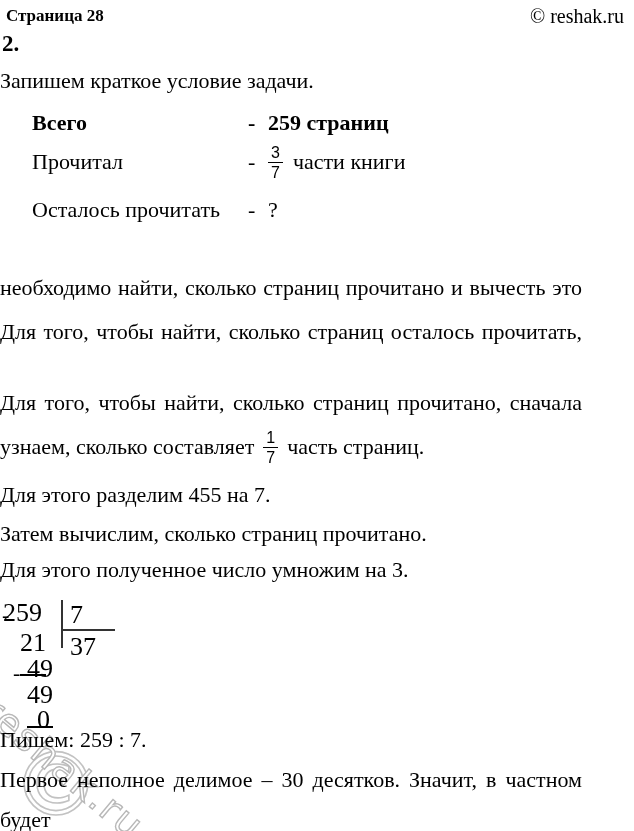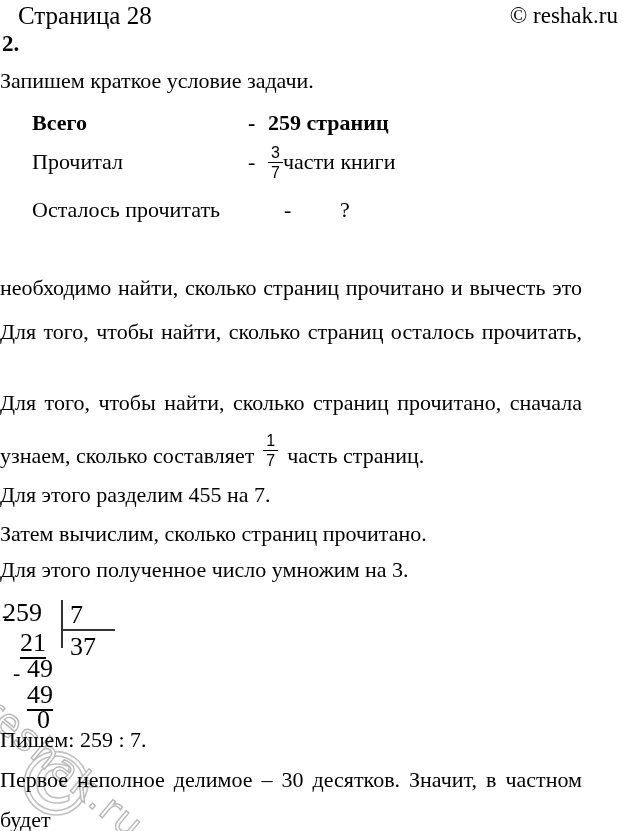--- a/index.html
+++ b/index.html
@@ -24,46 +24,46 @@
     font-family:"DejaVu Sans", sans-serif;
     font-size:88px;line-height:86px;
     color:#ffffff;-webkit-text-stroke:1.6px #c2c2c2;
   }
   
   .abs{position:absolute;left:0;width:582px;}
   .tl{line-height:44px;}
   .jline{display:block;line-height:44px;text-align:justify;text-align-last:justify;}
   .nline{display:block;line-height:44px;}
   
-  .hdr-left{position:absolute;left:18px;top:2px;font-size:25px;font-weight:normal;line-height:28px;}
-  .hdr-right{position:absolute;right:16px;top:2px;font-size:23px;line-height:28px;text-align:right;}
+  .hdr-left{position:absolute;left:6px;top:2px;font-size:17px;font-weight:bold;line-height:28px;}
+  .hdr-right{position:absolute;right:10px;top:2px;font-size:20px;line-height:28px;text-align:right;}
   .problem-num{position:absolute;left:2px;top:30px;font-size:23px;font-weight:bold;line-height:28px;}
   
   .cond-row{position:absolute;left:32px;display:flex;align-items:center;}
   .cond-row .lbl{width:216px;flex:0 0 216px;}
   .cond-row .dash{width:20px;flex:0 0 20px;}
   .cond-row.r1{top:101px;line-height:44px;font-weight:bold;}
   .cond-row.r2{top:140px;height:44px;}
-  .cond-row.r3{top:188px;line-height:44px;gap:36px;}
+  .cond-row.r3{top:188px;line-height:44px;}
   
   .frac{
     display:inline-flex;flex-direction:column;align-items:center;
     font-family:"Liberation Sans", sans-serif;
     font-size:16px;line-height:17px;vertical-align:middle;
   }
   .frac .num{border-bottom:1.5px solid #000;padding:0 3px 1px;}
   .frac .den{padding-top:1px;}
-  .frac-line{display:flex;align-items:flex-end;height:44px;column-gap:9px;}
+  .frac-line{display:flex;align-items:center;height:44px;column-gap:9px;}
   
   .division{position:absolute;left:0;top:598px;width:150px;height:135px;font-size:26px;line-height:1;}
   .division .el{position:absolute;}
   .div-minus{font-size:22px;}
   .vline{position:absolute;left:61px;top:2px;width:1.5px;height:48px;background:#333;}
   .hline{position:absolute;left:61px;top:31px;width:54px;height:1.5px;background:#333;}
-  .uline{border-bottom:2px solid #000;padding-bottom:1px;}
+  .uline{border-bottom:2px solid #000;padding-bottom:18px;}
 </style>
 </head>
 <body>
 
 <div class="page">
 
   <div class="wm-c">©</div>
   <div class="wm-text">reshak.ru</div>
 
   <div class="hdr-left">Страница 28</div>
@@ -77,21 +77,21 @@
     <span class="dash">-</span>
     <span>259 страниц</span>
   </div>
   <div class="cond-row r2">
     <span class="lbl">Прочитал</span>
     <span class="dash">-</span>
     <span class="frac">
       <span class="num">3</span>
       <span class="den">7</span>
     </span>
-    <span style="">части книги</span>
+    <span style="margin-left:10px;">части книги</span>
   </div>
   <div class="cond-row r3">
     <span class="lbl">Осталось прочитать</span>
     <span class="dash">-</span>
     <span>?</span>
   </div>
 
   <div class="abs" style="top:266px;">
     <span class="jline">необходимо найти, сколько страниц прочитано и вычесть это</span>
     <span class="jline">Для того, чтобы найти, сколько страниц осталось прочитать,</span>

